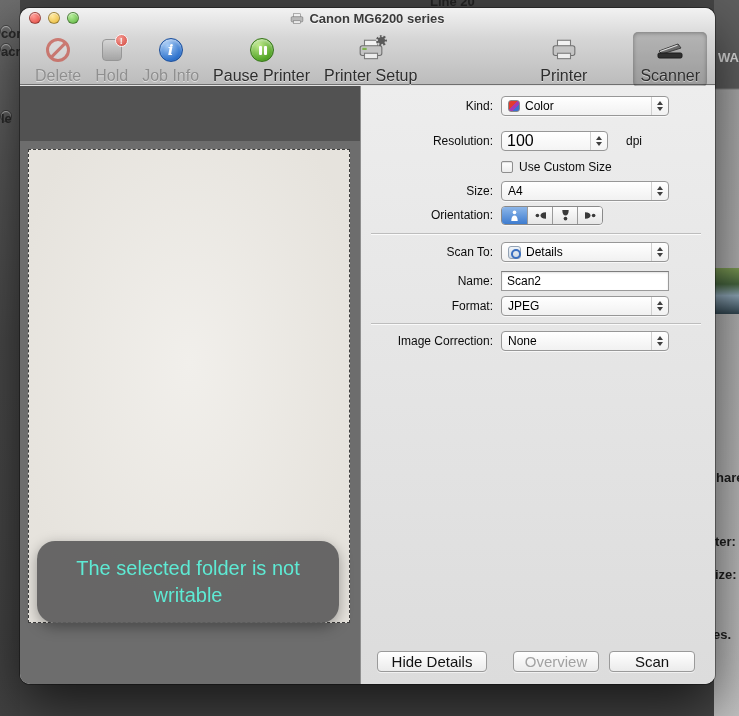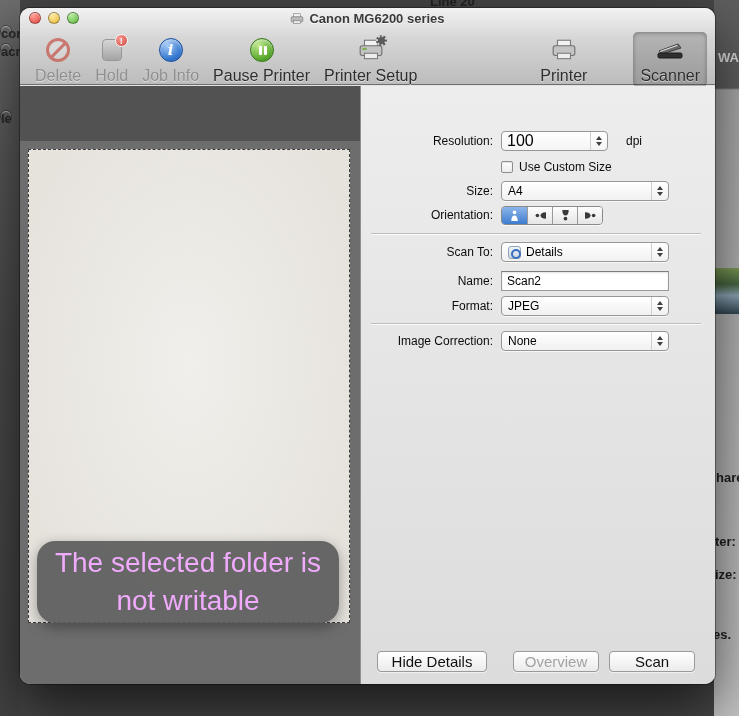--- a/index.html
+++ b/index.html
@@ -86,21 +86,21 @@
 
   
   .content { position:absolute; top:78px; left:0; right:0; bottom:0; display:flex; }
 
   .preview-pane { width:340px; background:#6d6d6d; position:relative; flex:none; }
   .preview-topstrip { position:absolute; left:0; top:0; right:0; height:55px; background:#525252; }
   .scan-bed { position:absolute; left:8px; top:63px; width:322px; height:474px;
     background:radial-gradient(ellipse at 50% 45%, #f1efeb, #e6e3dd 80%);
     border:1px dashed #3c3c3c; }
   .toast { position:absolute; left:17px; top:455px; width:302px; height:82px;
-    background:rgba(92,92,92,.93); border-radius:18px; color:#f0abfc; font-size:28px;
+    background:rgba(92,92,92,.93); border-radius:18px; color:#5eead4; font-size:20px;
     display:flex; align-items:center; justify-content:center; text-align:center;
     padding:8px 12px; line-height:1.35; box-shadow:0 4px 14px rgba(0,0,0,.35); }
 
   .form-pane { flex:1; position:relative;
     background:linear-gradient(#ededed, #dcdcdc); border-left:1px solid #8f8f8f; }
 
   .frow { position:absolute; left:0; right:8px; height:20px; display:flex; align-items:center; }
   .flabel { width:140px; text-align:right; font-size:12px; color:#0c0c0c; padding-right:8px; flex:none; }
 
   .popup { width:168px; height:20px; display:flex; align-items:center; gap:5px;
@@ -266,20 +266,31 @@
   <div class="content">
 
     <div class="preview-pane">
       <div class="preview-topstrip"></div>
       <div class="scan-bed"></div>
       <div class="toast">The selected folder is not writable</div>
     </div>
 
     <div class="form-pane">
 
+      <div class="frow" style="top:10px;">
+        <div class="flabel">Kind:</div>
+        <div class="popup">
+          <span class="icon-color"></span>
+          <span class="ptext">Color</span>
+          <span class="arrows">
+              <span class="arr-up"></span>
+              <span class="arr-dn"></span>
+            </span>
+        </div>
+      </div>
 
       <div class="frow" style="top:45px;">
         <div class="flabel">Resolution:</div>
         <div class="combo">
           <input value="100" style="">
           <span class="arrows">
               <span class="arr-up"></span>
               <span class="arr-dn"></span>
             </span>
         </div>

